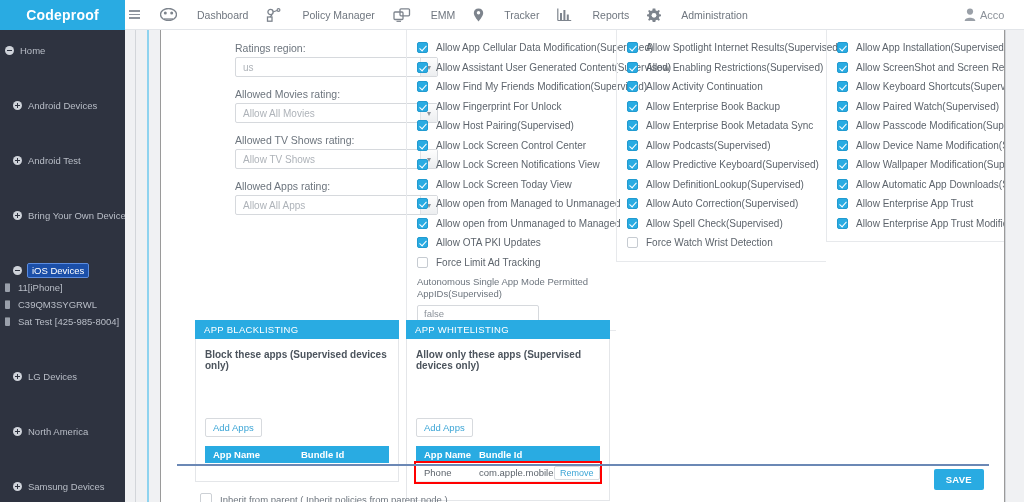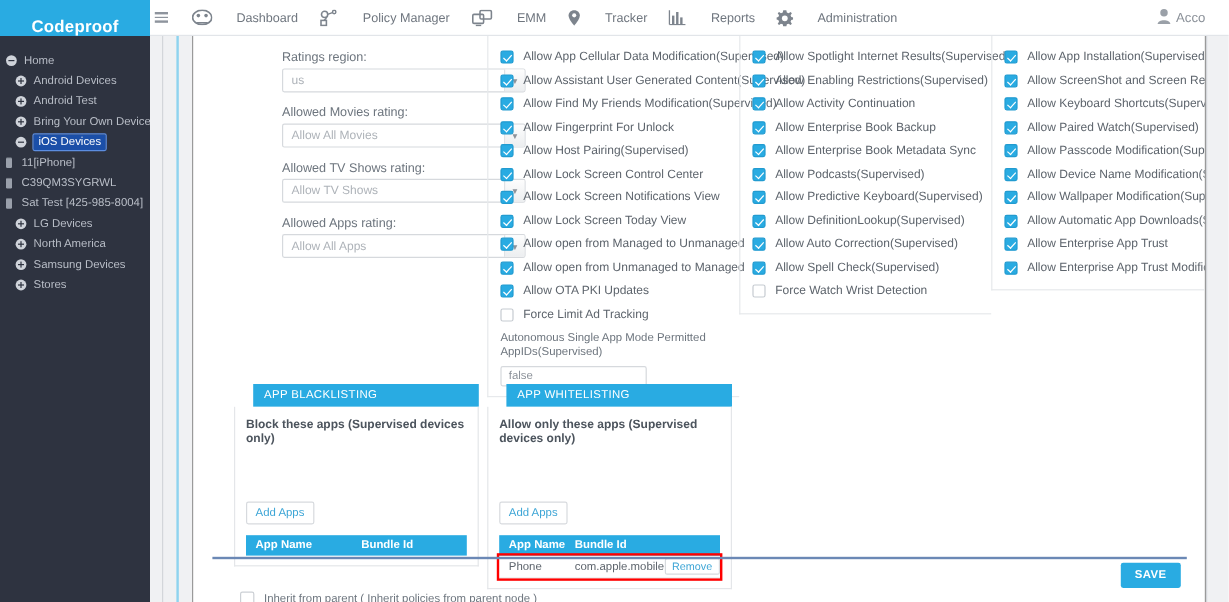--- a/index.html
+++ b/index.html
@@ -16,36 +16,36 @@
 
   
   .sidebar {
     position: absolute; left: 0; top: 0;
     width: 125px; height: 502px;
     background: #2e3340;
   }
   .logo-bar {
     height: 30px; width: 125px;
     background: #29abe2;
-    display: flex; align-items: flex-end; justify-content: center;
+    display: flex; align-items: center; justify-content: center;
   }
   .logo-text {
     color: #ffffff; font-size: 14px; font-weight: bold;
     letter-spacing: .2px;
   }
   .tree { padding-top: 12px; }
   .tree-item {
     display: flex; align-items: center;
     height: 17px; font-size: 9.5px;
     color: #b9bec7; white-space: nowrap;
     cursor: pointer;
   }
   .tree-item .tw { width: 14px; display: flex; justify-content: center; align-items:center; flex: 0 0 14px;}
   .tree-lvl0 { padding-left: 2px; }
-  .tree-lvl1 { padding-left: 10px; }
+  .tree-lvl1 { padding-left: 10px; margin-top: 38px; }
   .tree-lvl2 { }
   .ic-minus, .ic-plus {
     width: 9px; height: 9px; border-radius: 50%;
     background: #cfd3da; position: relative; display:inline-block;
   }
   .ic-minus::before, .ic-plus::before {
     content:""; position:absolute; left:2px; top:4px;
     width:5px; height:1px; background:#2e3340;
   }
   .ic-plus::after {
@@ -171,25 +171,25 @@
     font-size: 9.5px; color: #8b9199;
     display: flex; align-items: center; padding-left: 6px;
     background: #fff;
   }
 
   
   .apppanel { position: absolute; }
   .apppanel-head {
     background: #29abe2; color: #ffffff;
     height: 19px; display: flex; align-items: center;
-    padding-left: 9px; font-size: 9.5px; letter-spacing: .3px; margin-left: 16px;
+    padding-left: 9px; font-size: 9.5px; letter-spacing: .3px;
   }
   .apppanel-body {
     border: 1px solid #e4e6e9; border-top: none;
-    background: #ffffff; padding: 10px 9px 8px 9px;
+    background: #ffffff; padding: 10px 9px 18px 9px;
   }
   .apppanel-title {
     font-size: 10px; font-weight: bold; color: #4c545d;
     margin-bottom: 11px;
   }
   .btn-addapps {
     display: inline-block;
     border: 1px solid #d7dade; border-radius: 2px;
     padding: 3px 7px; font-size: 9.5px; color: #3ca5d6;
     background: #fff; cursor: pointer; margin-bottom: 9px; margin-top: 36px;

